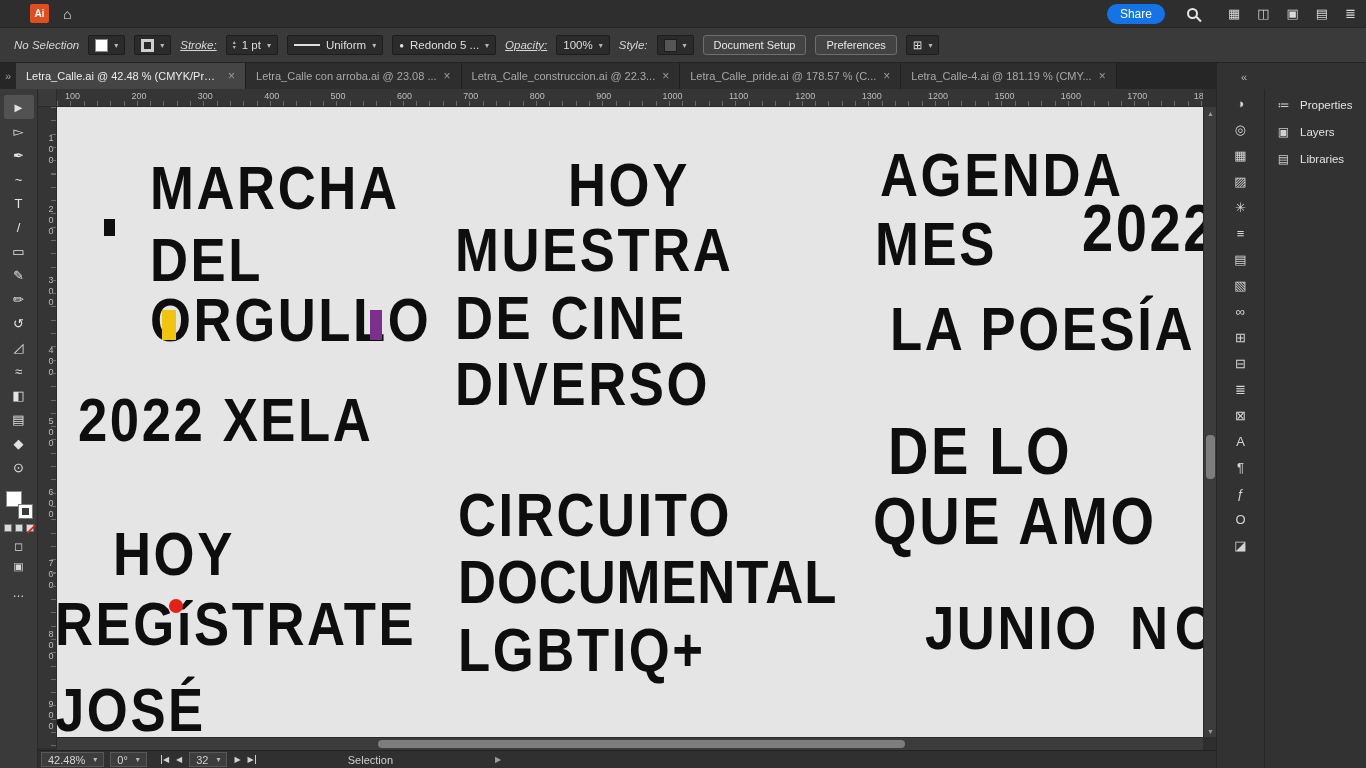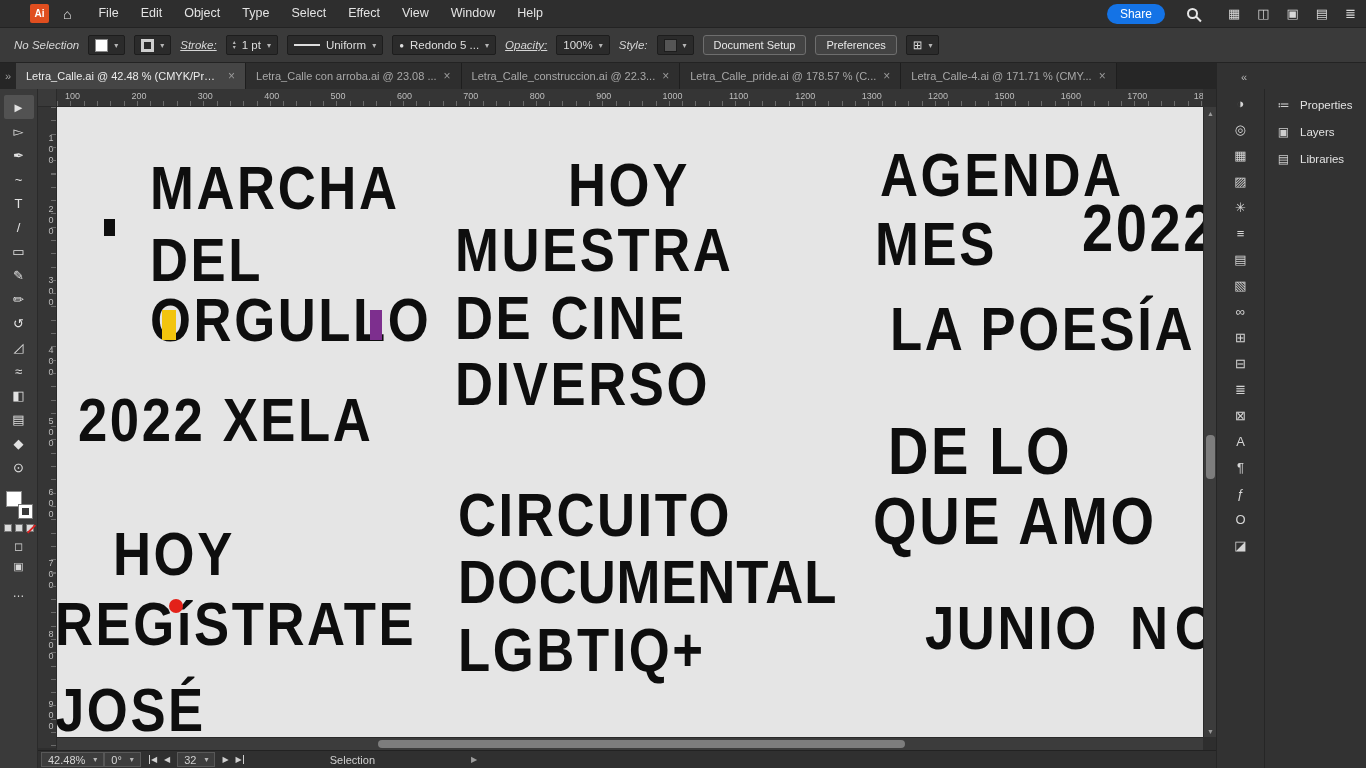--- a/index.html
+++ b/index.html
@@ -112,21 +112,21 @@
   .v-thumb { position:absolute; left:2px; width:9px; top:52%; height:7%;
     background:#7d7d7d; border-radius:4px; }
   .hscroll { position:absolute; left:57px; top:737px; width:1146px; height:13px;
     background:#3c3c3c; border-top:1px solid #2a2a2a; }
   .h-thumb { position:absolute; top:2px; bottom:2px; left:28%; width:46%;
     background:#7d7d7d; border-radius:4px; }
 
   
   .statusbar { position:absolute; left:38px; top:750px; width:1178px; height:18px;
     background:#303030; border-top:1px solid #222; display:flex; align-items:center;
-    font-size:11px; padding-left:3px; color:#d5d5d5; }
+    gap:6px; font-size:11px; padding-left:3px; color:#d5d5d5; }
   .sb-box { display:flex; align-items:center; gap:8px; background:#3d3d3d;
     border:1px solid #585858; padding:0 6px; height:15px; }
   .sb-nav { display:flex; align-items:center; gap:7px; margin-left:8px; font-size:8px;
     color:#cfcfcf; }
   .nav-endL { border-left:1px solid #cfcfcf; padding-left:1px; }
   .nav-endR { border-right:1px solid #cfcfcf; padding-right:1px; }
   .sb-tool { margin-left:86px; color:#cfcfcf; }
   .sb-div { margin-left:96px; font-size:8px; color:#9d9d9d; }
 
   
@@ -142,32 +142,20 @@
   .panel-row { display:flex; align-items:center; gap:9px; height:27px;
     padding-left:11px; font-size:11.5px; color:#e2e2e2; }
   .p-icon { width:15px; font-size:12px; color:#cfcfcf; text-align:center; }
 </style>
 </head>
 <body>
 
 <div class="titlebar">
   <div class="app-icon">Ai</div>
   <div class="home-icon">⌂</div>
-  <div class="menus">
-
-  <div class="menu-item">File</div>
-      <div class="menu-item">Edit</div>
-      <div class="menu-item">Object</div>
-      <div class="menu-item">Type</div>
-      <div class="menu-item">Select</div>
-      <div class="menu-item">Effect</div>
-      <div class="menu-item">View</div>
-      <div class="menu-item">Window</div>
-      <div class="menu-item">Help</div>
-    </div>
   <div class="share-btn" style="background: rgb(20, 115, 230);">Share</div>
   <div class="search-icon"></div>
   <div class="tb-icons">
 
   <div class="tb-icon">▦</div>
       <div class="tb-icon">◫</div>
       <div class="tb-icon">▣</div>
       <div class="tb-icon">▤</div>
       <div class="tb-icon">≣</div>
     </div>
@@ -234,21 +222,21 @@
     </div>
       <div class="doc-tab">
       <span class="tab-label">Letra_Calle_construccion.ai @ 22.3...</span>
       <span class="tab-close">×</span>
     </div>
       <div class="doc-tab">
       <span class="tab-label">Letra_Calle_pride.ai @ 178.57 % (C...</span>
       <span class="tab-close">×</span>
     </div>
       <div class="doc-tab">
-      <span class="tab-label">Letra_Calle-4.ai @ 171.71 % (CMY...</span>
+      <span class="tab-label">Letra_Calle-4.ai @ 181.19 % (CMY...</span>
       <span class="tab-close">×</span>
     </div>
     </div>
 </div>
 
 <div class="ruler-corner"></div>
 <div class="ruler-h">
   <div class="cells">
 
   <div class="cell">100</div>

